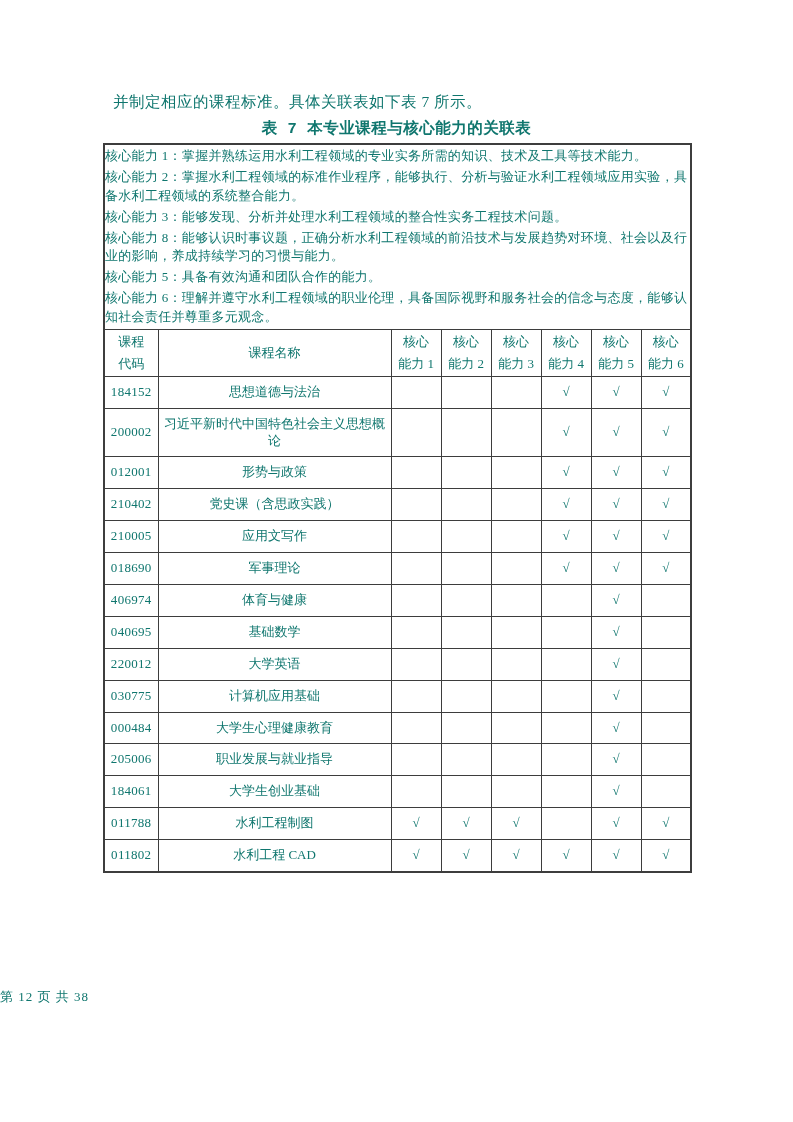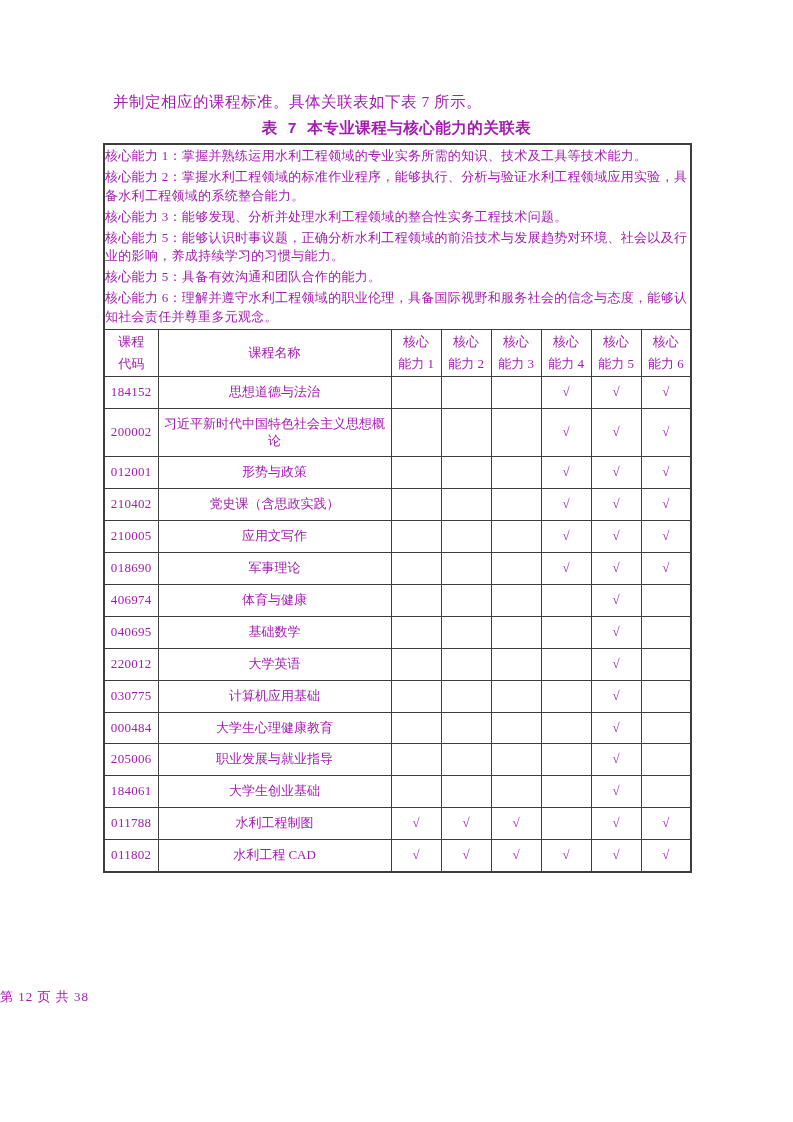--- a/index.html
+++ b/index.html
@@ -5,21 +5,21 @@
   html, body {
     margin: 0;
     padding: 0;
     background: #ffffff;
   }
   .page {
     position: relative;
     width: 793px;
     height: 1122px;
     background: #ffffff;
-    color: #a21caf;
+    color: #0f766e;
     font-family: "Liberation Serif", "DejaVu Serif", serif;
     overflow: hidden;
   }
   .content {
     position: absolute;
     left: 103px;
     top: 0;
     width: 587px;
   }
   .intro-paragraph {
@@ -105,21 +105,21 @@
         <col style="width:50px">
           <col style="width:50px">
           <col style="width:50px">
       </colgroup>
       <thead>
         <tr>
           <td colspan="8" class="competency-cell" id="competency-cell">
               <p>核心能力 1：掌握并熟练运用水利工程领域的专业实务所需的知识、技术及工具等技术能力。</p>
               <p>核心能力 2：掌握水利工程领域的标准作业程序，能够执行、分析与验证水利工程领域应用实验，具备水利工程领域的系统整合能力。</p>
               <p>核心能力 3：能够发现、分析并处理水利工程领域的整合性实务工程技术问题。</p>
-              <p>核心能力 5：能够认识时事议题，正确分析水利工程领域的前沿技术与发展趋势对环境、社会以及行业的影响，养成持续学习的习惯与能力。</p>
+              <p>核心能力 8：能够认识时事议题，正确分析水利工程领域的前沿技术与发展趋势对环境、社会以及行业的影响，养成持续学习的习惯与能力。</p>
               <p>核心能力 5：具备有效沟通和团队合作的能力。</p>
               <p>核心能力 6：理解并遵守水利工程领域的职业伦理，具备国际视野和服务社会的信念与态度，能够认知社会责任并尊重多元观念。</p>
             </td>
         </tr>
         <tr id="header-row">
           <th>课程
 代码</th>
           <th>课程名称</th>
         <th>核心
 能力 1</th>

